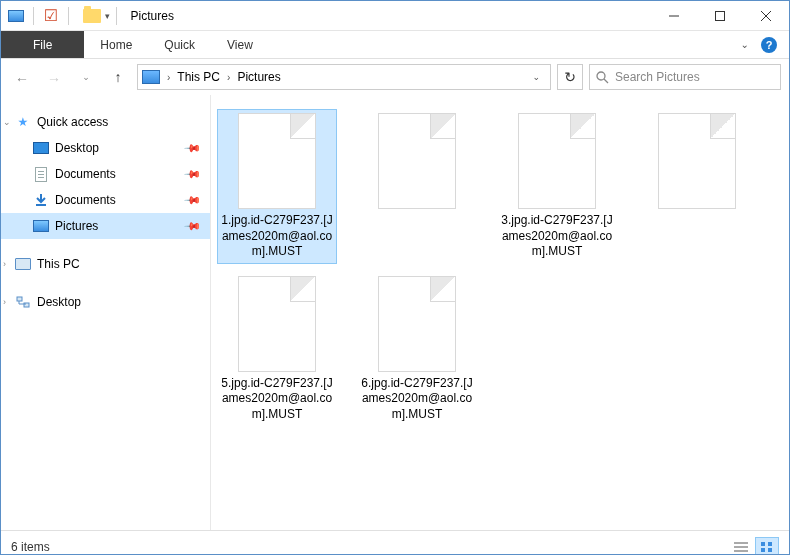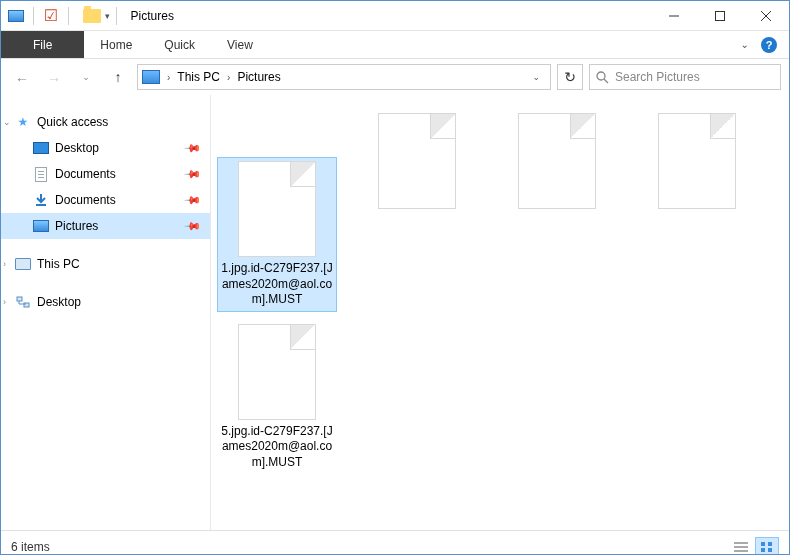--- a/index.html
+++ b/index.html
@@ -50,21 +50,21 @@
 .ico-star { color:#4aa3ff; }
 .ico-desktop { width:16px; height:12px; background:#2f8de0; border:1px solid #1a5a9e; }
 .ico-doc { width:12px; height:15px; background:#fff; border:1px solid #9aa; position:relative; }
 .ico-doc::after{content:"";position:absolute;top:3px;left:2px;right:2px;height:1px;background:#9aa;box-shadow:0 3px 0 #9aa,0 6px 0 #9aa;}
 .ico-pic { width:16px; height:12px; background:linear-gradient(#7ec8ff,#3a8de0); border:1px solid #2a6bb0; }
 .ico-pc { width:16px; height:12px; background:#d8e8f5; border:1px solid #5a8fc7; border-radius:1px; }
 
 .content { flex: 1; padding: 14px 6px; overflow: auto; }
 .file-grid { display: flex; flex-wrap: wrap; gap: 8px 20px; align-content: flex-start; }
 .file-item { width: 120px; display: flex; flex-direction: column; align-items: center; padding: 4px; }
-.file-item.selected { background: #cde8ff; border: 1px solid #8cc8f5; padding: 3px; margin-top: 48px; }
+.file-item.selected { background: #cde8ff; border: 1px solid #8cc8f5; padding: 3px; }
 .file-thumb { width: 78px; height: 96px; background: #fff; border: 1px solid #d8d8d8; position: relative; margin-bottom: 4px; }
 .file-thumb::after { content:""; position:absolute; top:0; right:0; width:24px; height:24px; background:linear-gradient(135deg,#e8e8e8 50%, transparent 50%); border-left:1px solid #d8d8d8; border-bottom:1px solid #d8d8d8; }
 .file-label { font-size: 12px; text-align: center; line-height: 1.3; word-break: break-all; color: #000; }
 
 
 .statusbar { height: 32px; border-top: 1px solid #e0e0e0; display: flex; align-items: center; padding: 0 10px; font-size: 12px; color: #333; }
 .statusbar-right { margin-left: auto; display: flex; gap: 2px; }
 .view-btn { width: 24px; height: 20px; display: flex; align-items: center; justify-content: center; border: 1px solid transparent; }
 .view-btn.active { background: #cde8ff; border-color: #8cc8f5; }
 </style>
@@ -206,27 +206,32 @@
     <div class="file-grid" id="file-grid">
         <div class="file-item selected">
           <div class="file-thumb"></div>
           <div class="file-label">1.jpg.id-C279F237.[James2020m@aol.com].MUST</div>
         </div>
         <div class="file-item">
           <div class="file-thumb"></div>
         </div>
         <div class="file-item">
           <div class="file-thumb"></div>
+          <div class="file-label">3.jpg.id-C279F237.[James2020m@aol.com].MUST</div>
         </div>
         <div class="file-item">
           <div class="file-thumb"></div>
         </div>
         <div class="file-item">
           <div class="file-thumb"></div>
           <div class="file-label">5.jpg.id-C279F237.[James2020m@aol.com].MUST</div>
+        </div>
+        <div class="file-item">
+          <div class="file-thumb"></div>
+          <div class="file-label">6.jpg.id-C279F237.[James2020m@aol.com].MUST</div>
         </div>
       </div>
   </div>
 </div>
 
 <div class="statusbar">
   <span>6 items</span>
   <div class="statusbar-right">
     <div class="view-btn">
       <svg width="14" height="12">

